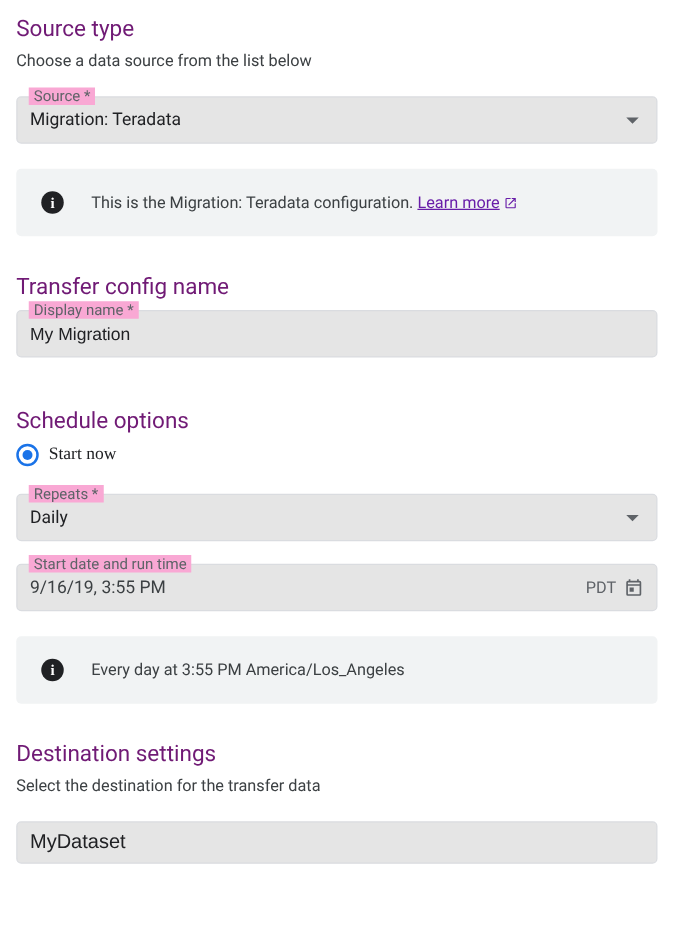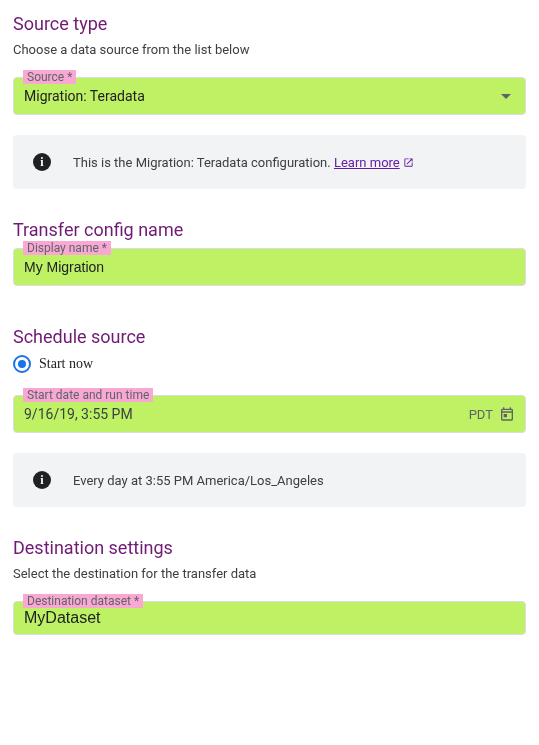--- a/index.html
+++ b/index.html
@@ -41,21 +41,21 @@
       z-index: 1;
     }
     .select-box, .input-box {
       width: 100%;
       height: 38px;
       border: 1px solid #dadce0;
       border-radius: 4px;
       padding: 0 10px;
       font-size: 14px;
       color: #202124;
-      background: #bef264;
+      background: #e5e5e5;
       display: flex;
       align-items: center;
       justify-content: space-between;
     }
     .input-box input {
       border: none;
       outline: none;
       width: 100%;
       font-size: 14px;
       color: #202124;
@@ -208,31 +208,38 @@
   <div class="section-title">Transfer config name</div>
   <div class="form-field mt-12">
     <span class="field-label">Display name *</span>
     <div class="input-box">
       <input type="text" value="My Migration" style="">
     </div>
   </div>
 </div>
 
 <div class="section" style="margin-top:40px;">
-  <div class="section-title">Schedule source</div>
+  <div class="section-title">Schedule options</div>
 
   <div class="radio-group mt-12">
     <div class="radio-item">
       <div class="radio-circle selected">
         <div class="radio-dot"></div>
       </div>
       <span class="radio-label">Start now</span>
     </div>
   </div>
 
+  <div class="form-field">
+    <span class="field-label">Repeats *</span>
+    <div class="select-box">
+      <span>Daily</span>
+      <span class="dropdown-arrow"></span>
+    </div>
+  </div>
 
   <div class="form-field mt-18">
     <span class="field-label">Start date and run time</span>
     <div class="select-box">
       <div class="date-row" style="width:100%;">
         <span class="date-value">9/16/19, 3:55 PM</span>
         <span class="tz-label">PDT</span>
         <svg class="calendar-icon" viewBox="0 0 24 24">
             <path d="M19 4h-1V2h-2v2H8V2H6v2H5a2 2 0 0 0-2 2v14a2 2 0 0 0 2 2h14a2 2 0 0 0 2-2V6a2 2 0 0 0-2-2zm0 16H5V10h14v10zM5 8V6h14v2H5zm2 4h5v5H7v-5z"></path>
           </svg>
@@ -244,18 +251,17 @@
     <div class="info-icon">i</div>
     <div class="info-text">Every day at 3:55 PM America/Los_Angeles</div>
   </div>
 </div>
 
 <div class="section">
   <div class="section-title">Destination settings</div>
   <div class="section-subtitle">Select the destination for the transfer data</div>
 
   <div class="form-field">
-    <span class="field-label">Destination dataset *</span>
     <div class="input-box input-box-lg">
       <input type="text" value="MyDataset" style="">
     </div>
   </div>
 </div>
 
 </body></html>

